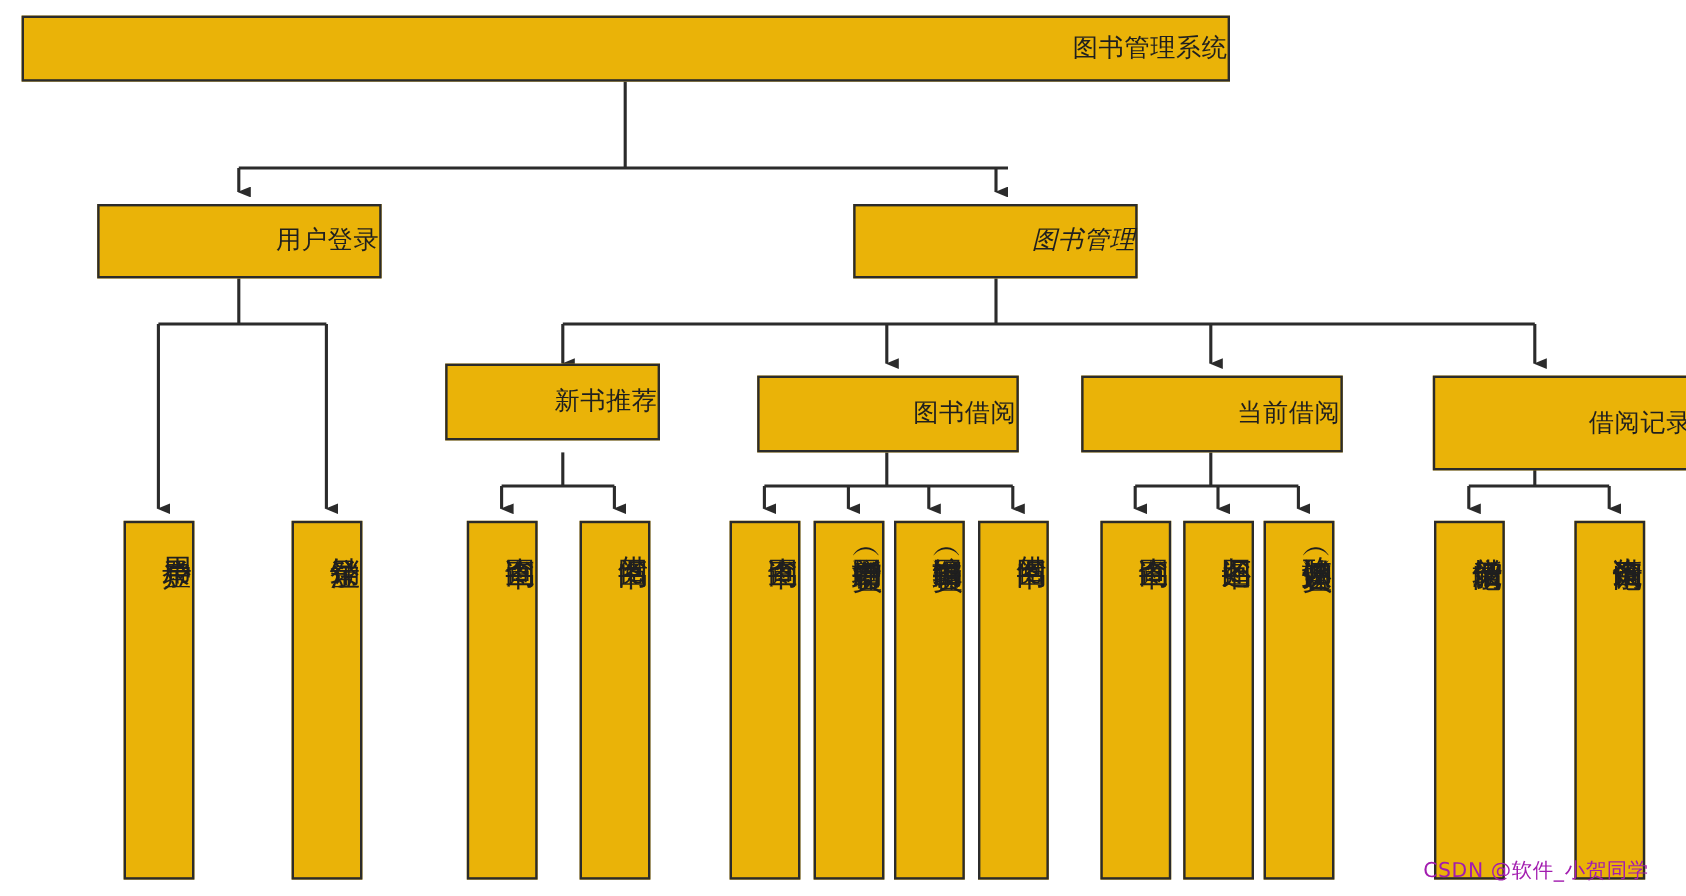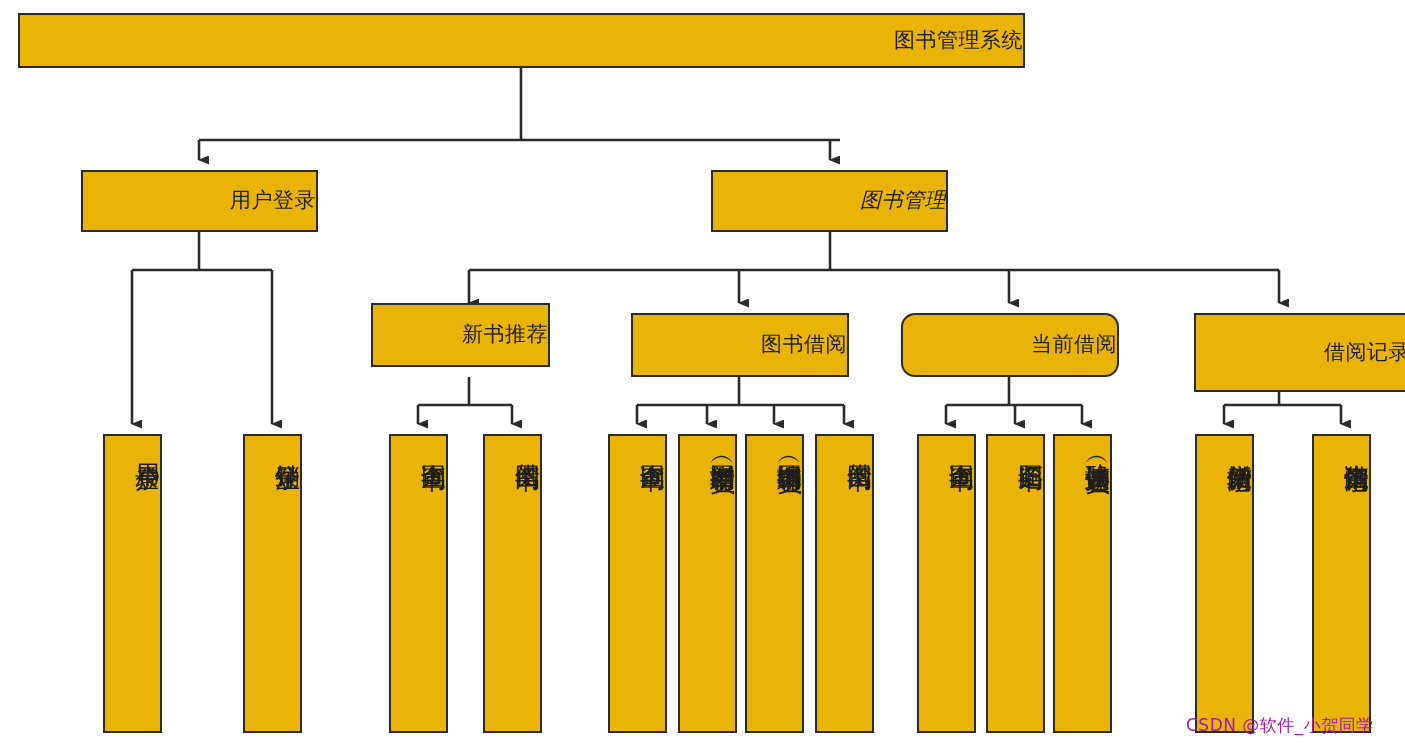--- a/index.html
+++ b/index.html
@@ -142,21 +142,21 @@
   </div>
 
   <div class="node horiz" style="left:361px; top:303px; width:179px; height:64px;margin-left:10px;">
     <span class="label">新书推荐</span>
   </div>
 
   <div class="node horiz" style="left:631px; top:313px; width:218px; height:64px;">
     <span class="label">图书借阅</span>
   </div>
 
-  <div class="node horiz" style="left:901px; top:313px; width:218px; height:64px;border-radius:14px;">
+  <div class="node horiz" style="left:901px; top:313px; width:218px; height:64px;">
     <span class="label">当前借阅</span>
   </div>
 
   <div class="node horiz" style="left:1166px; top:313px; width:218px; height:79px;margin-left:28px;">
     <span class="label">借阅记录</span>
   </div>
 
   <div class="node vert" style="left:103px; top:434px; width:59px; height:299px;">
     <span class="label">用户登录</span>
   </div>

